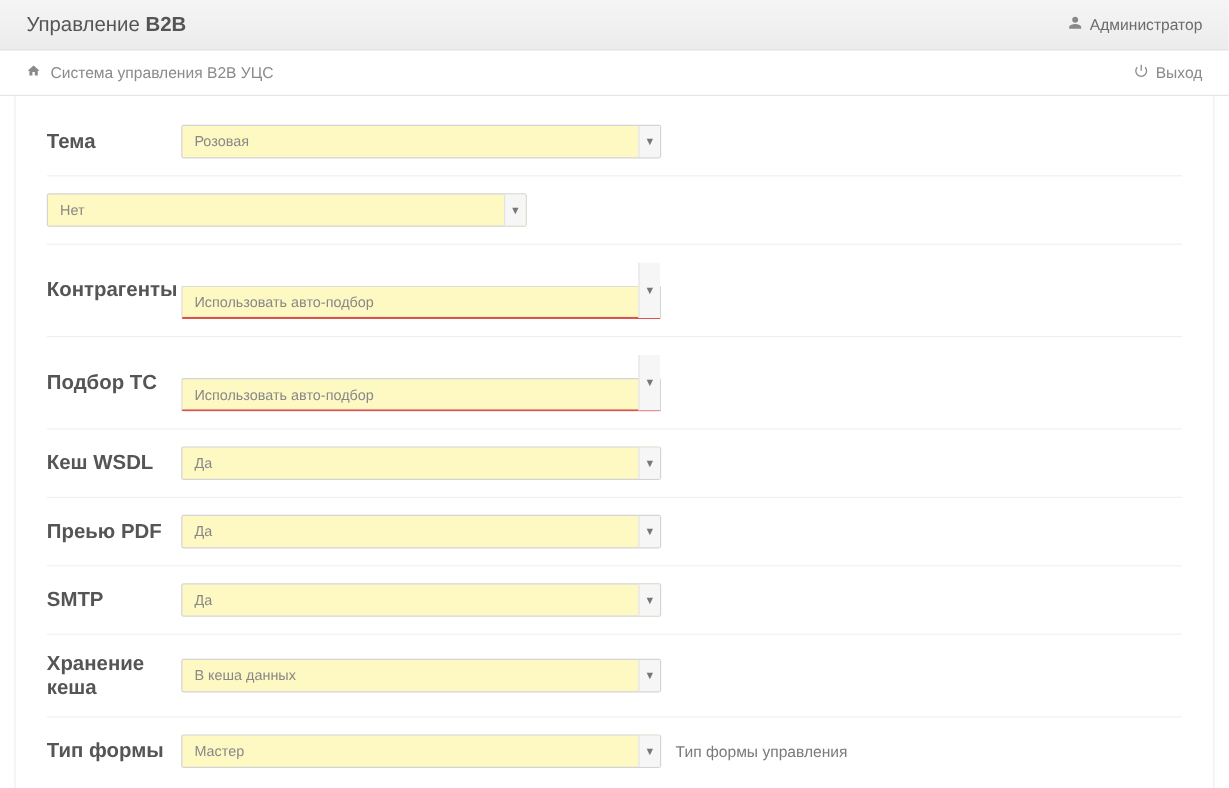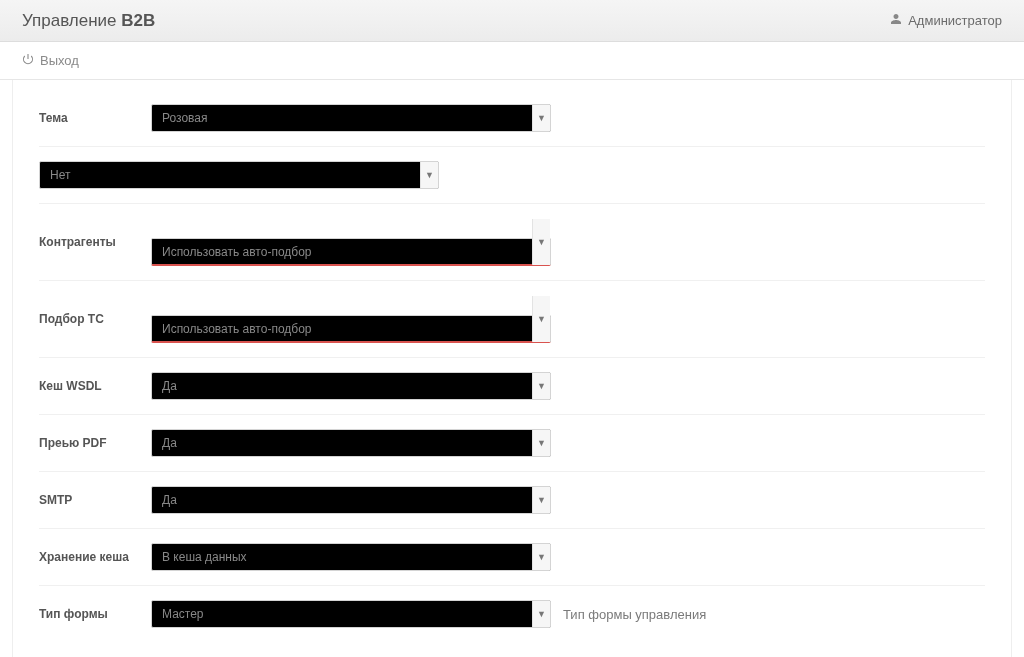--- a/index.html
+++ b/index.html
@@ -58,33 +58,33 @@
   }
   .row {
     display: flex;
     align-items: center;
     padding: 14px 0;
     border-bottom: 1px solid #f0f0f0;
   }
   .row:last-child { border-bottom: none; }
   .label {
     width: 112px;
-    font-size: 12px;
+    font-size: 17px;
     font-weight: 700;
     color: #555;
     flex-shrink: 0;
   }
   .select-wrap {
     position: relative;
   }
   .select {
     width: 400px;
     height: 28px;
     border: 1px solid #d4d4d4;
-    background: #000000;
+    background: #fef9c3;
     color: #888;
     font-size: 12px;
     padding: 0 24px 0 10px;
     display: flex;
     align-items: center;
     border-radius: 2px;
     cursor: pointer;
   }
   .select.invalid {
     border-bottom: 2px solid #d9534f;
@@ -122,20 +122,28 @@
     <span class="icon">
       <svg width="12" height="12" viewBox="0 0 24 24" fill="#888">
           <path d="M12 12c2.8 0 5-2.2 5-5s-2.2-5-5-5-5 2.2-5 5 2.2 5 5 5zm0 2c-3.3 0-10 1.7-10 5v3h20v-3c0-3.3-6.7-5-10-5z"></path>
         </svg>
     </span>
     <span>Администратор</span>
   </div>
 </div>
 
 <div class="crumbbar">
+  <div class="crumb-left">
+    <span class="icon">
+      <svg width="12" height="12" viewBox="0 0 24 24" fill="#8a8a8a">
+          <path d="M10 20v-6h4v6h5v-8h3L12 3 2 12h3v8z"></path>
+        </svg>
+    </span>
+    <span>Система управления B2B УЦС</span>
+  </div>
   <div class="exit">
     <span class="icon">
       <svg width="12" height="12" viewBox="0 0 24 24" fill="none" stroke="#8a8a8a" stroke-width="2.2">
           <path d="M12 2v10"></path>
           <path d="M5.5 6a9 9 0 1 0 13 0"></path>
         </svg>
     </span>
     <span>Выход</span>
   </div>
 </div>

